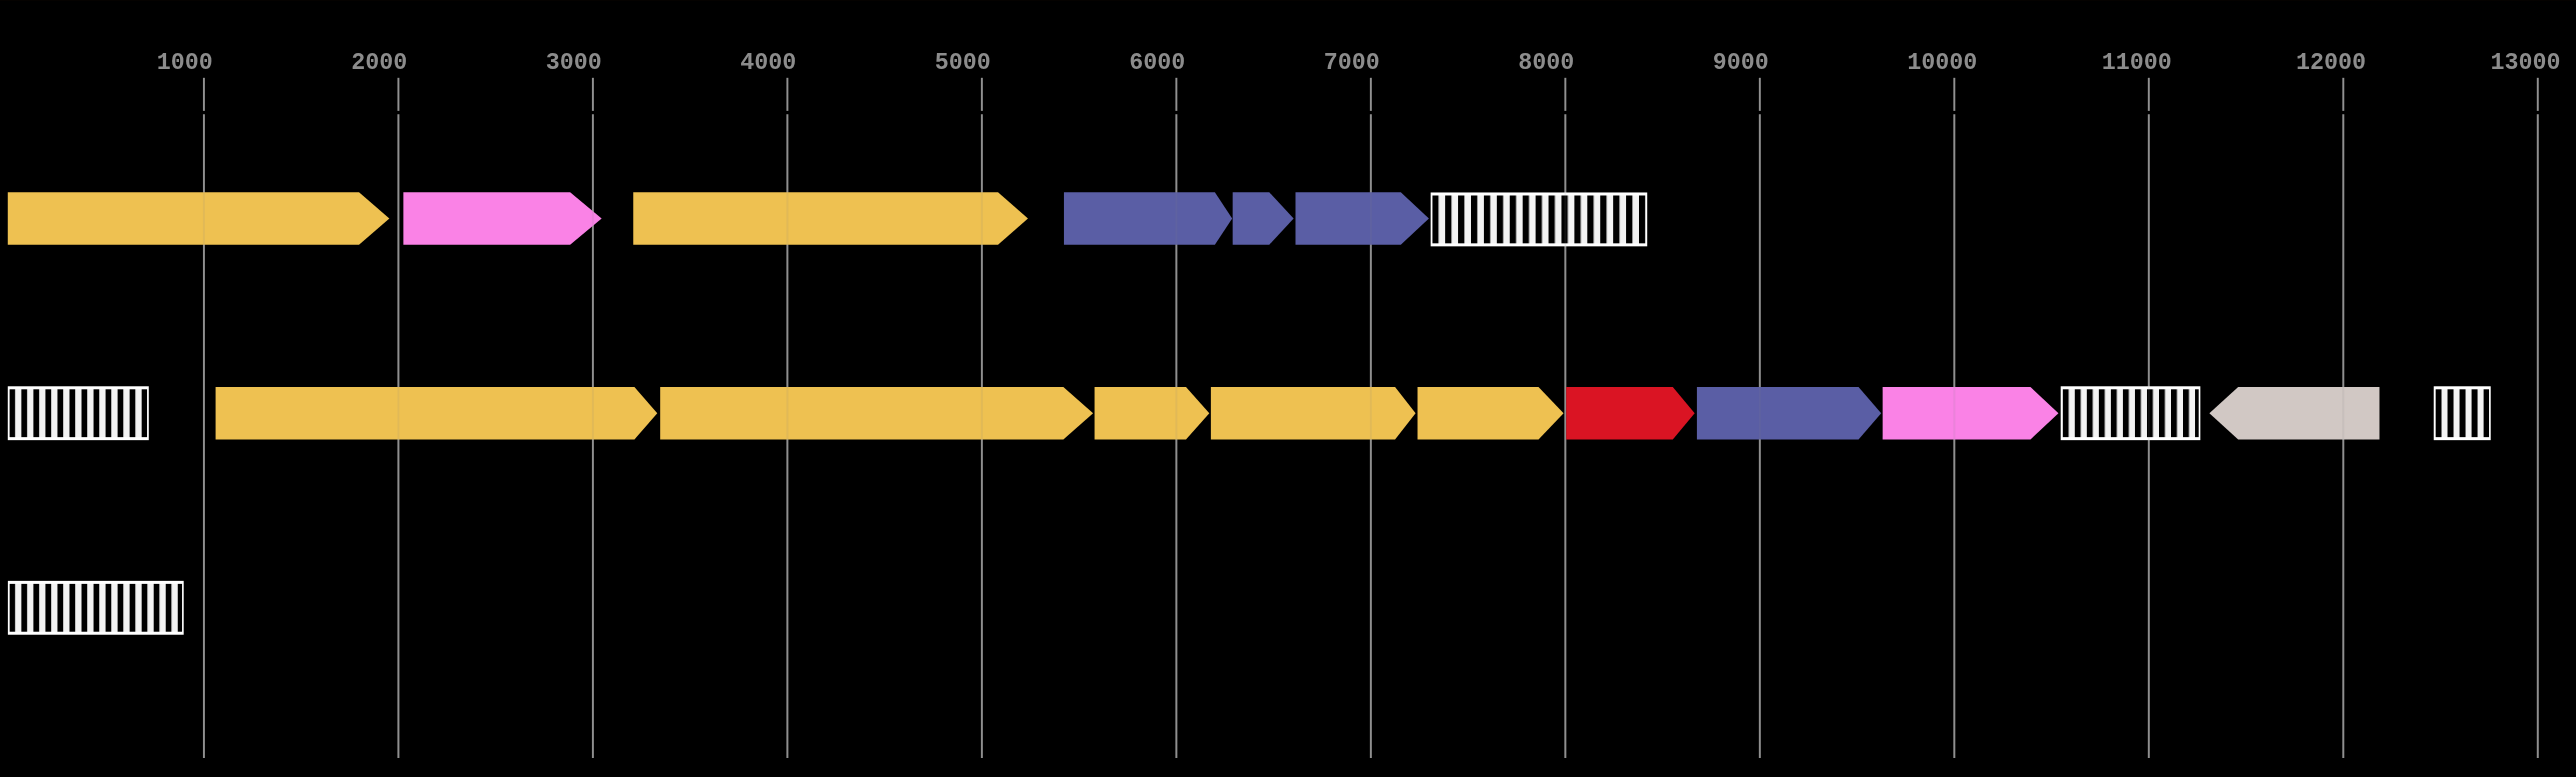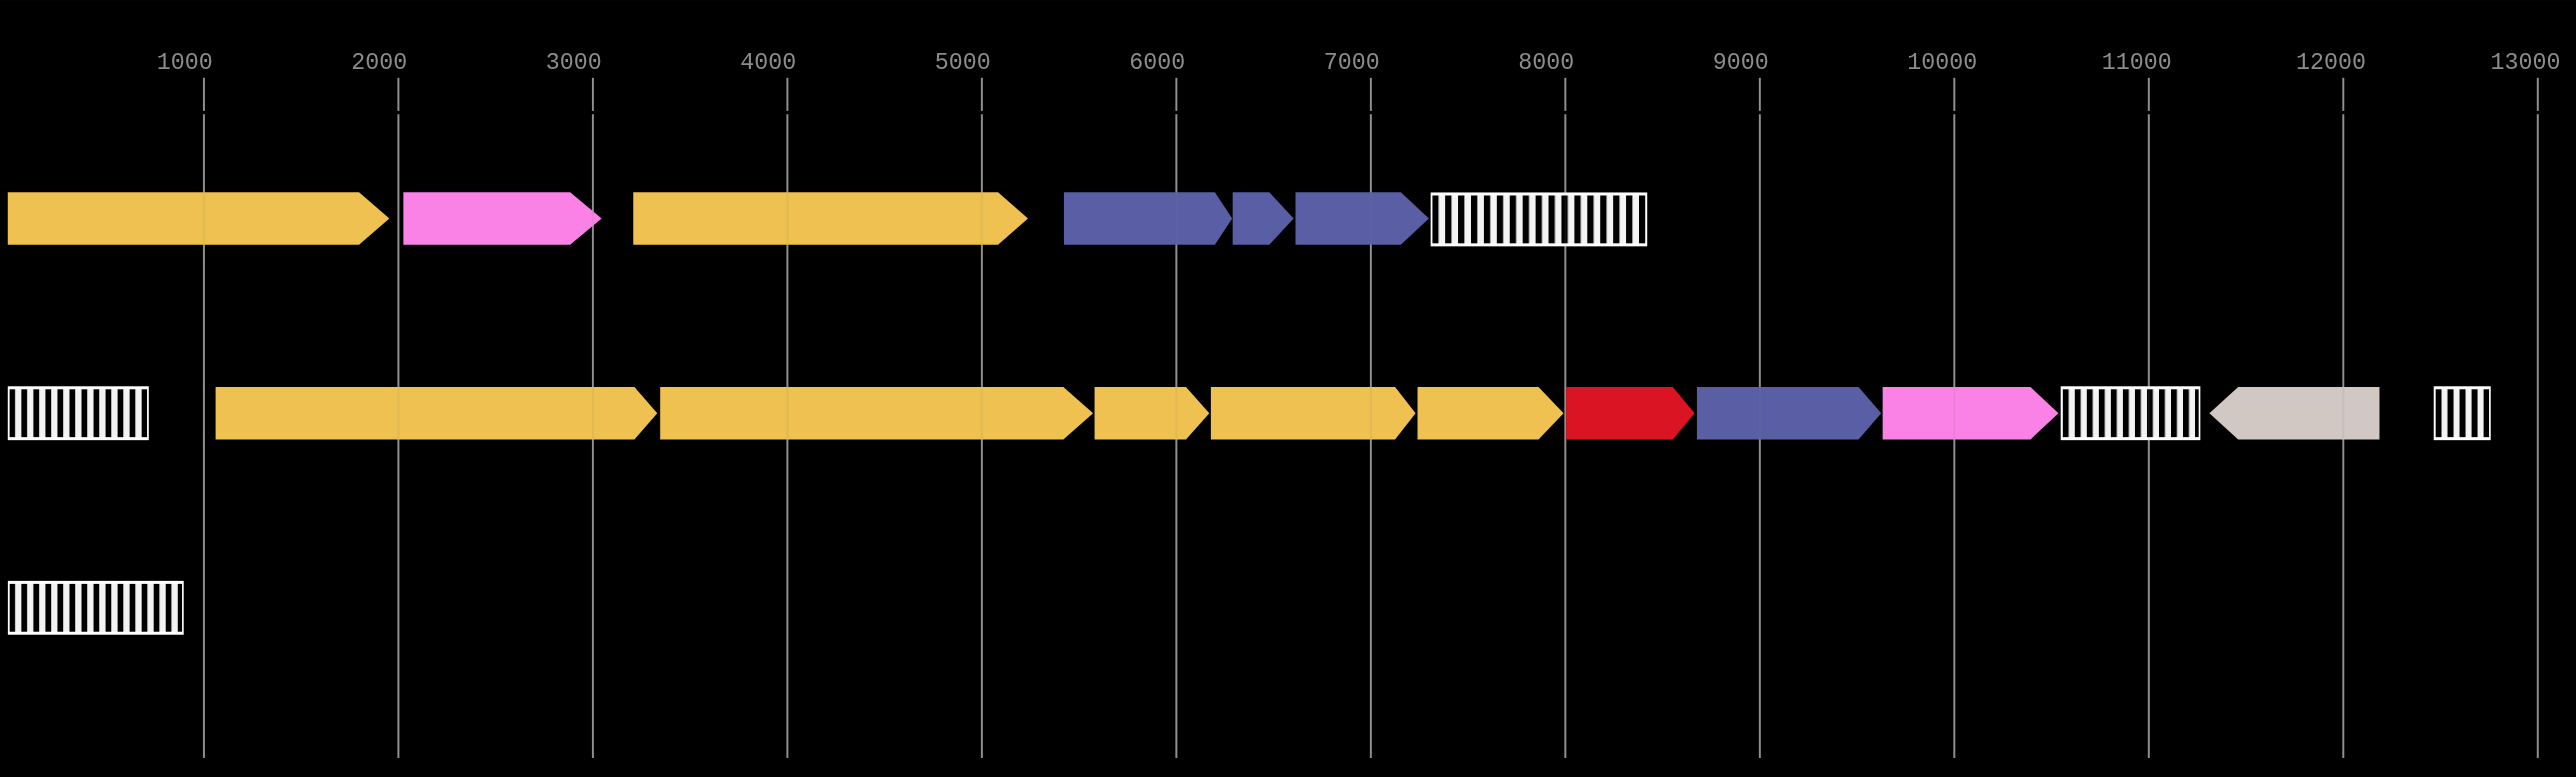--- a/index.html
+++ b/index.html
@@ -1,15 +1,15 @@
 <!DOCTYPE html>
 <html><head><meta charset="utf-8">
 <style>
 html,body{margin:0;padding:0;background:#000;}
-#c{position:relative;width:2576px;height:778px;background:#f97316;overflow:hidden;}
+#c{position:relative;width:2576px;height:778px;background:#f97316;overflow:hidden;font-weight:bold;}
 </style></head>
 <body>
 <div id="c"><svg width="2576" height="778" viewBox="0 0 2649 800">
       <rect x="0" y="0" width="2649" height="800" fill="#000000"></rect>
       <defs>
         <pattern id="p1" x="1472.80" y="0" width="13.29" height="10" patternUnits="userSpaceOnUse">
           <rect x="0" y="0" width="13.29" height="10" fill="#F3F3F3"></rect>
           <rect x="0" y="0" width="6.50" height="10" fill="#000000"></rect>
         </pattern>
         <pattern id="p2" x="9.60" y="0" width="12.37" height="10" patternUnits="userSpaceOnUse">

